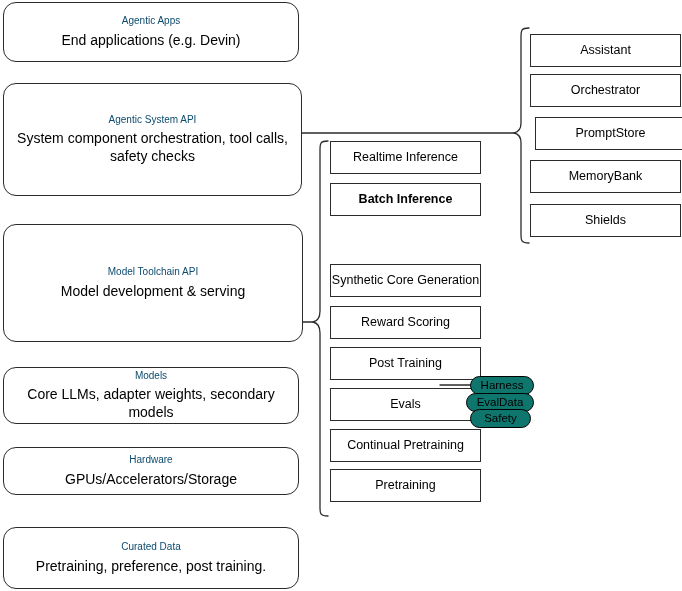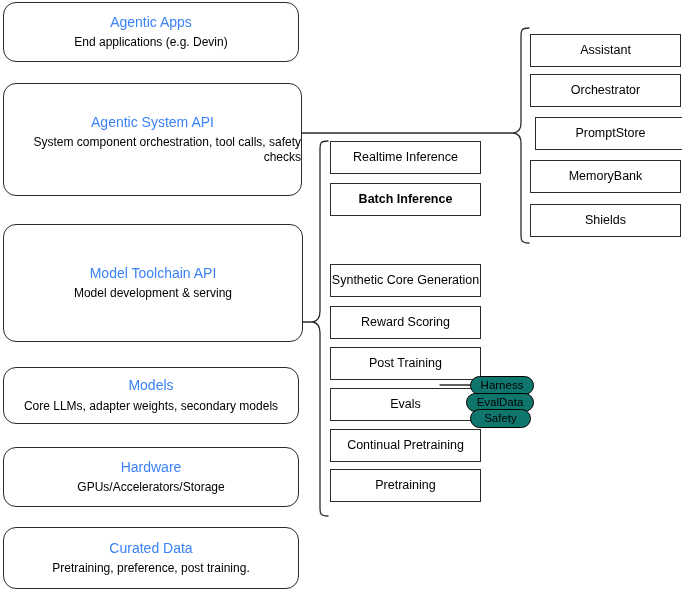--- a/index.html
+++ b/index.html
@@ -31,28 +31,27 @@
     align-items: center;
     justify-content: center;
     text-align: center;
     line-height: 1.25;
   }
   
   .layer {
     border-radius: 13px;
   }
   .layer .title {
-    font-size: 14px;
-    color: #3b82f6;
+    font-size: 10px;
+    color: #0c4a6e;
   }
   .layer .subtitle {
-    font-size: 12px;
+    font-size: 14px;
     color: #000;
     margin-top: 4px;
-    text-align: right;
   }
   
   .cap {
     border-radius: 0;
     font-size: 12.5px;
   }
   
   .badge {
     position: absolute;
     box-sizing: border-box;
@@ -115,21 +114,21 @@
   <div class="node layer" style="left:3px; top:224px; width:300px; height:118px;">
     <div class="title">Model Toolchain API</div>
     <div class="subtitle">Model development &amp; serving</div>
   </div>
 
   <div class="node layer" style="left:3px; top:367px; width:296px; height:57px;">
     <div class="title">Models</div>
     <div class="subtitle">Core LLMs, adapter weights, secondary models</div>
   </div>
 
-  <div class="node layer" style="left:3px; top:447px; width:296px; height:60px;">
+  <div class="node layer" style="left:3px; top:447px; width:296px; height:48px;">
     <div class="title">Hardware</div>
     <div class="subtitle">GPUs/Accelerators/Storage</div>
   </div>
 
   <div class="node layer" style="left:3px; top:527px; width:296px; height:62px;">
     <div class="title">Curated Data</div>
     <div class="subtitle">Pretraining, preference, post training.</div>
   </div>
 
   <div class="node cap" style="left:330px; top:141px; width:151px; height:33px;">

